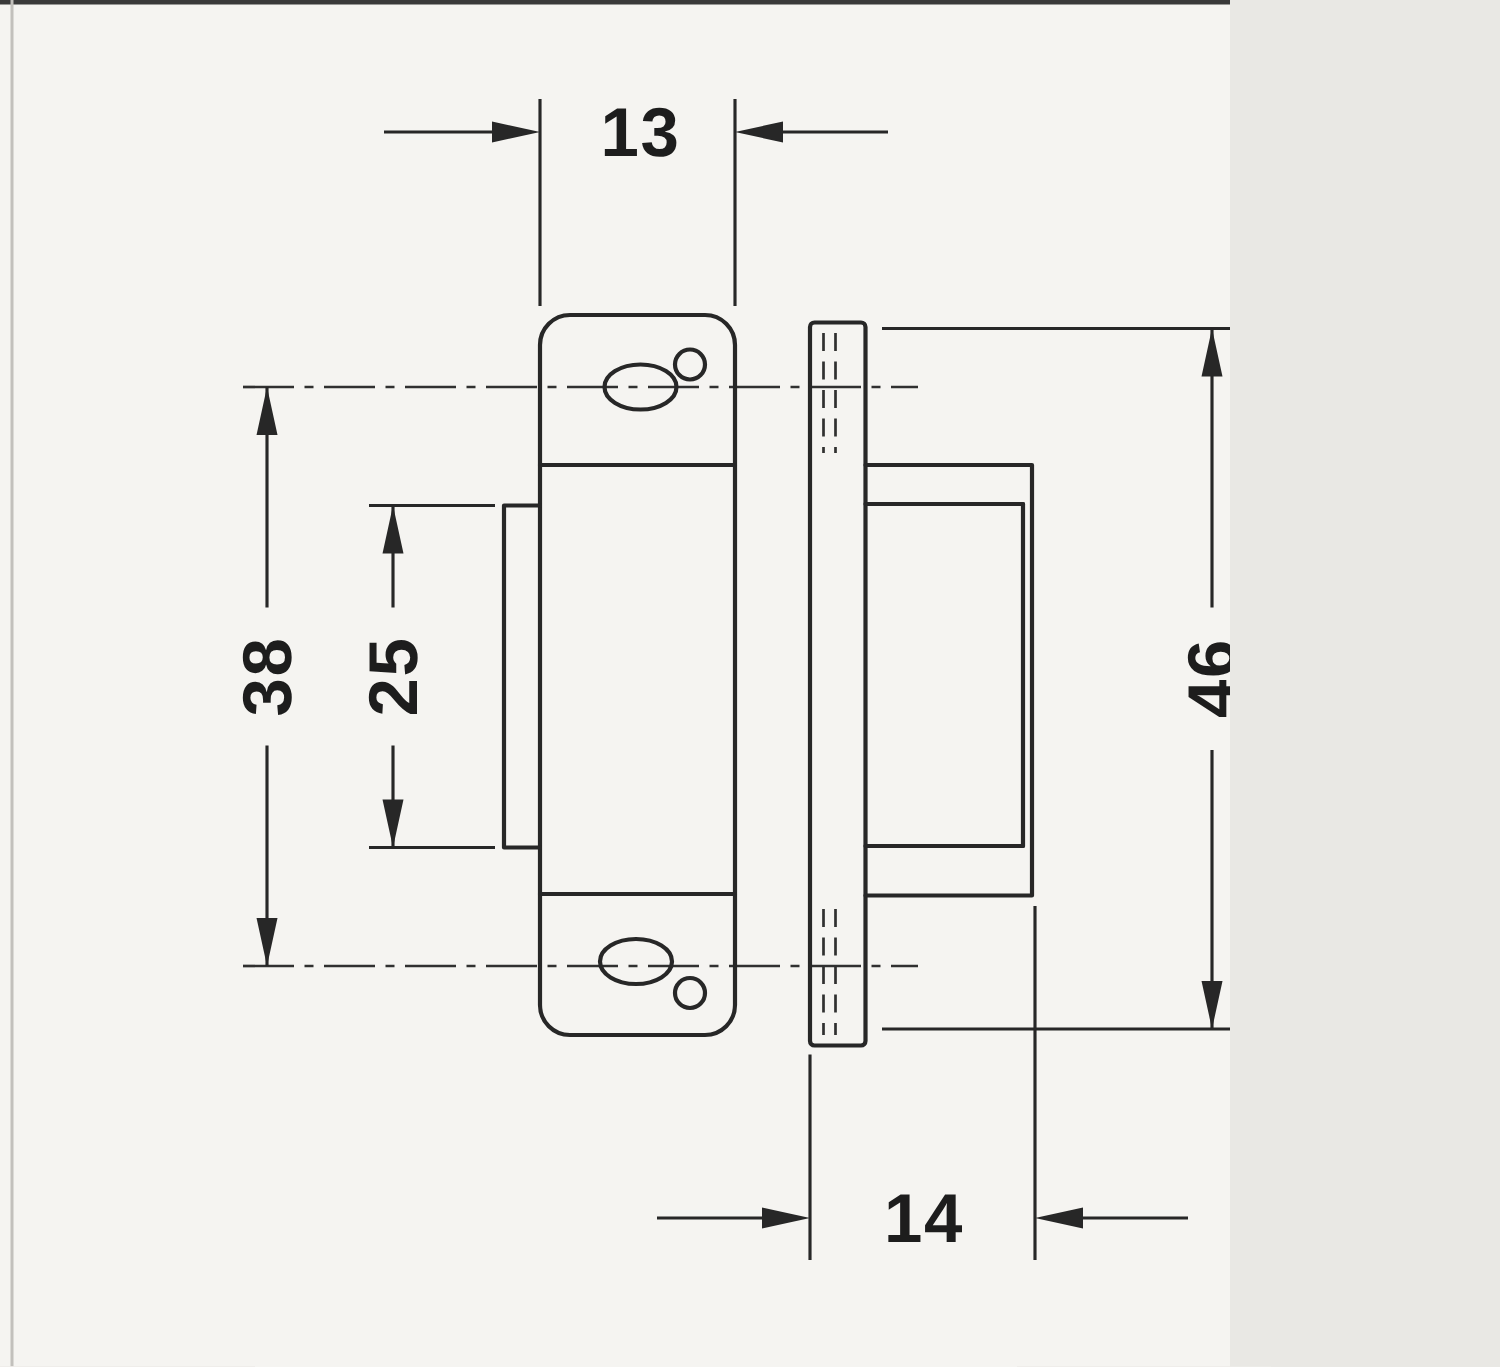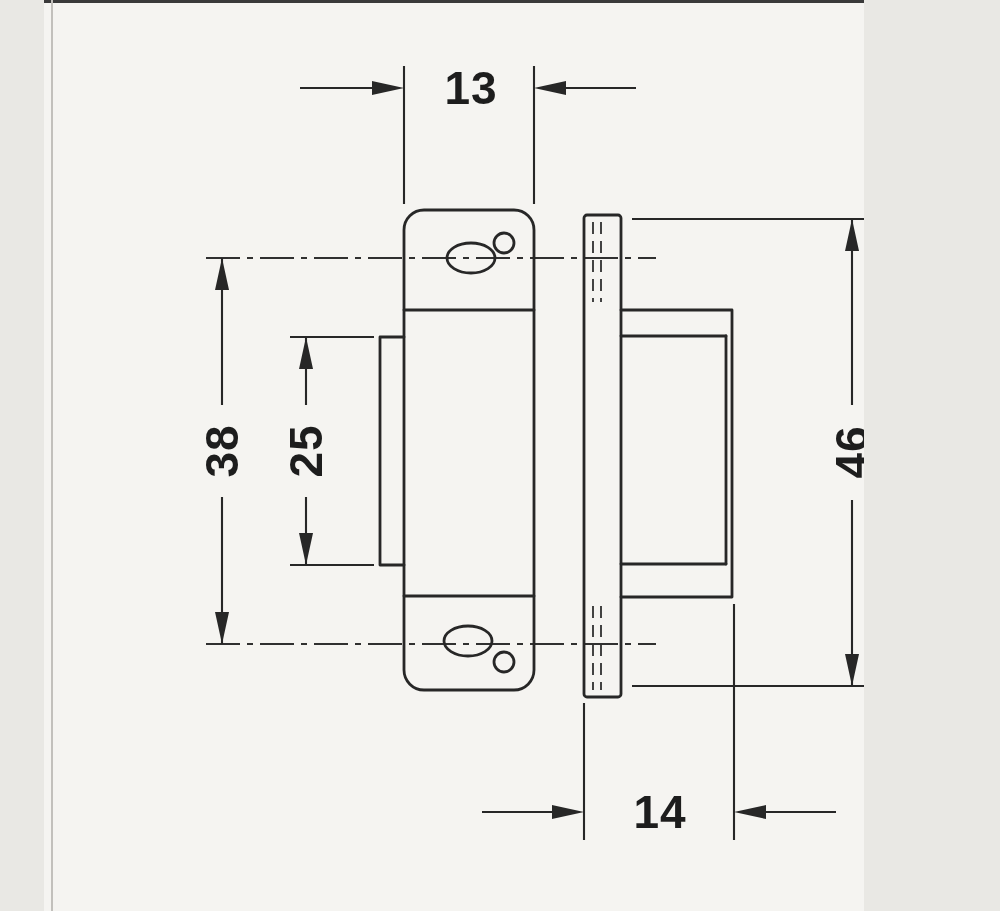--- a/index.html
+++ b/index.html
@@ -7,21 +7,20 @@
     padding: 0;
     background: #e9e8e4;
     font-family: "Liberation Sans", sans-serif;
   }
   .page {
     position: relative;
     width: 820px;
     height: 911px;
     background: #f5f4f1;
     overflow: hidden;
-    margin-left: 44px;
   }
   svg { display: block; }
   
   .ln {
     fill: none;
     stroke: #272727;
     stroke-width: 2.8;
     stroke-linecap: round;
     stroke-linejoin: round;
   }

